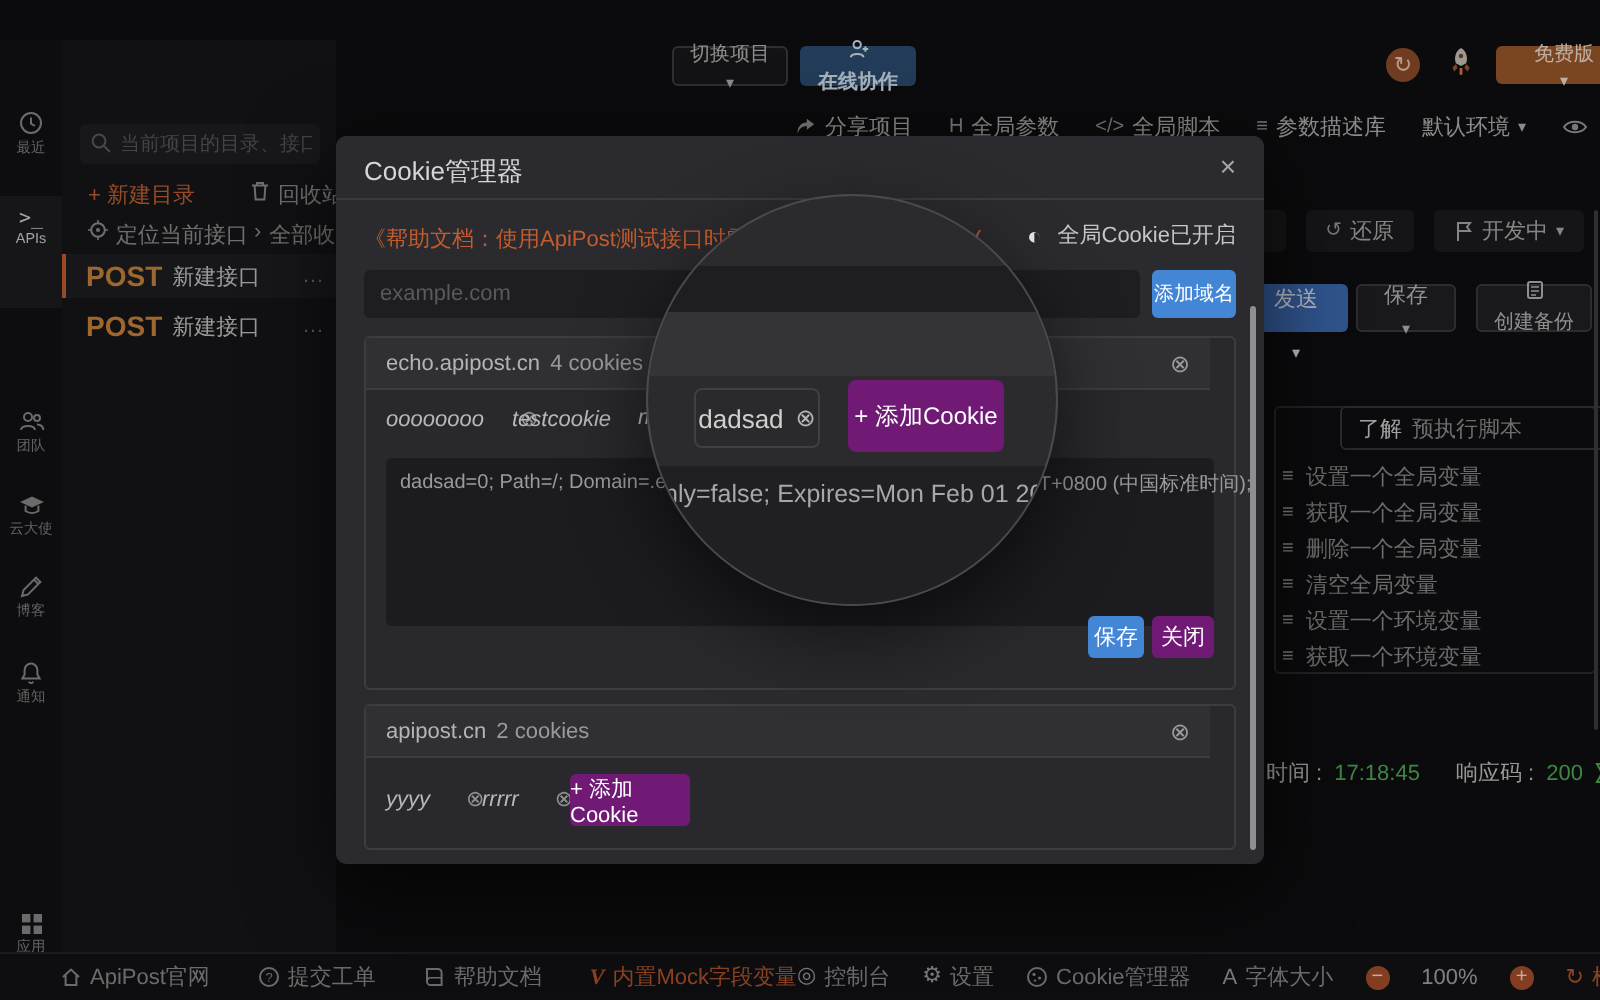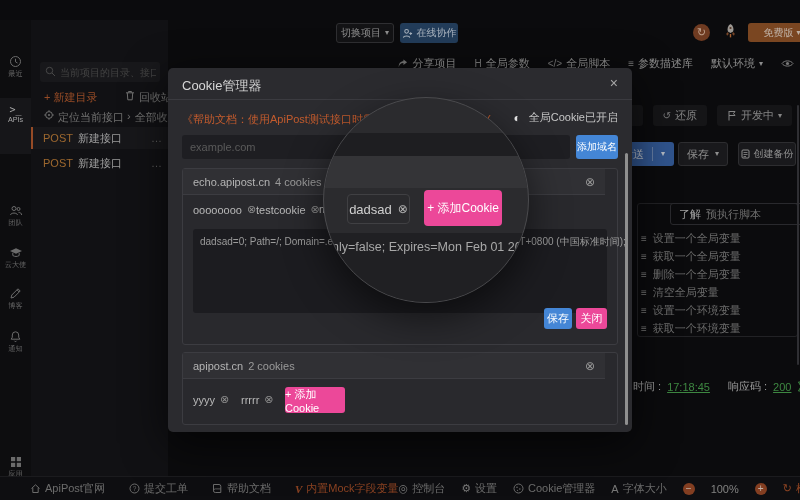--- a/index.html
+++ b/index.html
@@ -7,26 +7,26 @@
   #app{position:relative;width:800px;height:500px;overflow:hidden;background:#0f0f11;
        font-family:"Liberation Sans","DejaVu Sans",sans-serif;color:#bbb;-webkit-font-smoothing:antialiased;}
   .abs{position:absolute;}
   .flex{display:flex;align-items:center;}
   svg{display:block;}
   
   .titlebar{position:absolute;top:0;left:0;width:800px;height:20px;background:#151517;
             text-align:center;font-size:10px;line-height:20px;color:#7d7d7d;}
   .light{position:absolute;top:6px;width:9px;height:9px;border-radius:50%;}
   
-  .btn{border-radius:3px;font-size:10px;display:flex;align-items:center;justify-content:center;cursor:pointer;}
+  .btn{border-radius:3px;font-size:10px;display:flex;align-items:center;justify-content:center;cursor:pointer;flex-direction:column;}
   .btn-new{left:4px;top:24px;width:49px;height:19px;background:#9a4527;color:#e9ddd4;}
   .btn-flow{left:58px;top:24px;width:47px;height:19px;background:#3b6193;color:#dfe7f2;}
   .toggle-glyph{font-size:13px;color:#cfcfcf;margin-right:4px;line-height:1;}
   .btn-switch{left:336px;top:23px;width:58px;height:20px;background:#19191c;border:1px solid #3d3d40;color:#b5b5b5;gap:4px;}
-  .btn-collab{left:400px;top:23px;width:58px;height:20px;background:#2c4d72;color:#d6e4f2;gap:4px;}
+  .btn-collab{left:400px;top:23px;width:58px;height:20px;background:#2c4d72;color:#d6e4f2;gap:4px;font-weight:bold;}
   .circle-btn{left:693px;top:24px;width:17px;height:17px;border-radius:50%;background:#8f4c2b;color:#efc9ae;
               font-size:11px;display:flex;align-items:center;justify-content:center;}
   .btn-free{left:748px;top:23px;width:68px;height:19px;background:#9d5a2b;color:#f3e0d0;gap:3px;}
   .caret{font-size:8px;line-height:1;}
   
   .ptoolbar{position:absolute;top:56px;right:6px;display:flex;gap:18px;font-size:11px;color:#b2b2b2;}
   .ptoolbar .it{display:flex;align-items:center;gap:4px;cursor:pointer;white-space:nowrap;}
   .mini-glyph{font-size:10px;color:#9a9a9a;line-height:1;}
   
   .lockrow{position:absolute;top:105px;right:8px;display:flex;gap:10px;font-size:11px;color:#ababab;}
@@ -35,61 +35,61 @@
   .send-btn{left:606px;top:142px;width:68px;height:24px;background:#3e6cb5;color:#e6eefa;font-size:11px;border-radius:3px;justify-content:flex-start;padding-left:16px;gap:8px;}
   .send-div{width:1px;height:14px;background:rgba(255,255,255,.35);}
   .dark-btn{height:24px;background:#202024;border:1px solid #3a3a3e;border-radius:3px;color:#b8b8b8;font-size:11px;gap:6px;}
   
   .script-box{left:637px;top:203px;width:161px;height:22px;border:1px solid #35353a;border-radius:3px;
               font-size:11px;display:flex;align-items:center;padding-left:8px;gap:5px;margin-left:33px;}
   .script-list .row{position:absolute;left:641px;display:flex;gap:6px;align-items:center;font-size:11px;color:#8a8a8a;white-space:nowrap;cursor:pointer;}
   .script-frame{left:637px;top:203px;width:161px;height:134px;border:1px solid #2c2c30;border-radius:3px;}
   
   .resp{position:absolute;top:379px;left:633px;font-size:11px;color:#c4c4c4;display:flex;gap:6px;align-items:center;white-space:nowrap;}
-  .green{color:#4fae54;text-decoration:underline;}
+  .green{color:#4fae54;}
   
   .sidebar{position:absolute;left:0;top:20px;width:31px;height:456px;background:#111114;}
   .side-item{position:absolute;left:0;width:31px;text-align:center;cursor:pointer;}
   .side-icon{display:flex;justify-content:center;}
   .side-label{font-size:8px;color:#7f7f7f;transform:scale(.9);white-space:nowrap;}
   .side-active{position:absolute;left:0;top:78px;width:31px;height:56px;background:#1d1d21;}
   
   .tree{position:absolute;left:31px;top:20px;width:137px;height:456px;background:#17171a;overflow:hidden;}
   .tree-search{position:absolute;left:9px;top:42px;width:120px;height:20px;background:#1f1f23;border:none;border-radius:3px;
                color:#9a9a9a;font-size:10px;padding:0 4px 0 20px;outline:none;font-family:inherit;}
   .tree-search::placeholder{color:#565656;}
   .tree-row{position:absolute;font-size:11px;display:flex;align-items:flex-start;gap:4px;white-space:nowrap;cursor:pointer;}
   .post-item{position:absolute;left:0;width:137px;height:22px;display:flex;align-items:center;gap:5px;padding-left:12px;font-size:11px;color:#c6c6c6;cursor:pointer;}
-  .post-tag{color:#c9853c;font-size:11px;font-weight:normal;}
+  .post-tag{color:#c9853c;font-size:14px;font-weight:bold;}
   
   .statusbar{position:absolute;left:0;top:476px;width:800px;height:24px;background:#131316;border-top:1px solid #232327;
              display:flex;align-items:center;justify-content:space-between;font-size:11px;color:#8a8a8a;padding:0 8px 0 30px;}
   .statusbar .grp{display:flex;align-items:center;}
   .statusbar .it{display:flex;align-items:center;gap:4px;cursor:pointer;white-space:nowrap;}
   .orange-txt{color:#b3552c;}
   .pm{width:12px;height:12px;border-radius:50%;background:#a8502b;color:#f5e3d7;font-size:10px;line-height:12px;text-align:center;}
   
   .overlay{position:absolute;inset:0;background:rgba(0,0,0,.22);z-index:30;}
   .modal{position:absolute;left:168px;top:68px;width:464px;height:364px;background:#2b2b2f;border-radius:5px;
          box-shadow:0 12px 44px rgba(0,0,0,.65);z-index:40;font-size:11px;}
   .modal-head{position:absolute;left:0;top:0;width:464px;height:32px;border-bottom:1px solid #3b3b40;}
   .modal-title{position:absolute;left:14px;top:9px;font-size:13px;color:#d6d6d6;}
   .modal-x{position:absolute;right:14px;top:7px;font-size:14px;color:#a8a8a8;cursor:pointer;}
   .help-txt{position:absolute;left:14px;top:44px;color:#c35b2d;white-space:nowrap;}
   .gcookie{position:absolute;right:14px;top:42px;display:flex;align-items:center;gap:4px;color:#c6c6c6;cursor:pointer;}
   .dom-input{position:absolute;left:14px;top:67px;width:388px;height:24px;background:#1e1e22;border:none;border-radius:3px;
              color:#a8a8a8;font-size:11px;padding:0 8px;outline:none;font-family:inherit;}
   .dom-input::placeholder{color:#5a5a5a;}
   .blue-btn{background:#4486d6;color:#fff;border-radius:3px;display:flex;align-items:center;justify-content:center;cursor:pointer;}
-  .orange-btn{background:#ec4899;color:#fff;border-radius:3px;display:flex;align-items:center;justify-content:center;cursor:pointer;}
+  .orange-btn{background:#701a75;color:#fff;border-radius:3px;display:flex;align-items:center;justify-content:center;cursor:pointer;}
   .section{position:absolute;left:14px;width:436px;background:#29292d;border:1px solid #3c3c41;border-radius:3px;}
   .sec-head{position:absolute;left:0;top:0;right:12px;height:26px;background:#303034;border-bottom:1px solid #3c3c41;
             display:flex;align-items:center;padding:0 10px;gap:5px;color:#b4b4b4;}
   .sec-x{margin-left:auto;color:#9a9a9a;cursor:pointer;font-size:12px;}
-  .tag{position:absolute;display:flex;align-items:center;gap:5px;color:#b8b8b8;cursor:default;}
+  .tag{position:absolute;display:flex;align-items:center;gap:18px;color:#b8b8b8;cursor:default;font-style:italic;}
   .tag .rm{color:#8f8f8f;font-size:11px;cursor:pointer;}
   .cookie-area{position:absolute;left:10px;top:60px;width:414px;height:84px;background:#1c1c20;border-radius:3px;font-size:10px;color:#9b9b9b;}
   .scrollbar{position:absolute;left:457px;top:85px;width:3px;height:272px;background:#8f8f8f;border-radius:2px;z-index:41;}
   
   .lens{position:absolute;left:323px;top:97px;width:206px;height:206px;border-radius:50%;overflow:hidden;
         background:#2b2b2e;border:1px solid #4a4a4d;box-shadow:0 14px 38px rgba(0,0,0,.55);z-index:50;}
   .lens-band-a{position:absolute;left:-5px;right:-5px;top:35px;height:23px;background:#1e1e21;}
   .lens-band-b{position:absolute;left:-5px;right:-5px;top:58px;height:32px;background:#343437;}
   .lens-band-c{position:absolute;left:-5px;right:-5px;top:135px;bottom:-5px;background:#202023;}
   .lens-tag{position:absolute;left:23px;top:96px;width:63px;height:30px;background:#2a2a2d;border:1px solid #404043;

